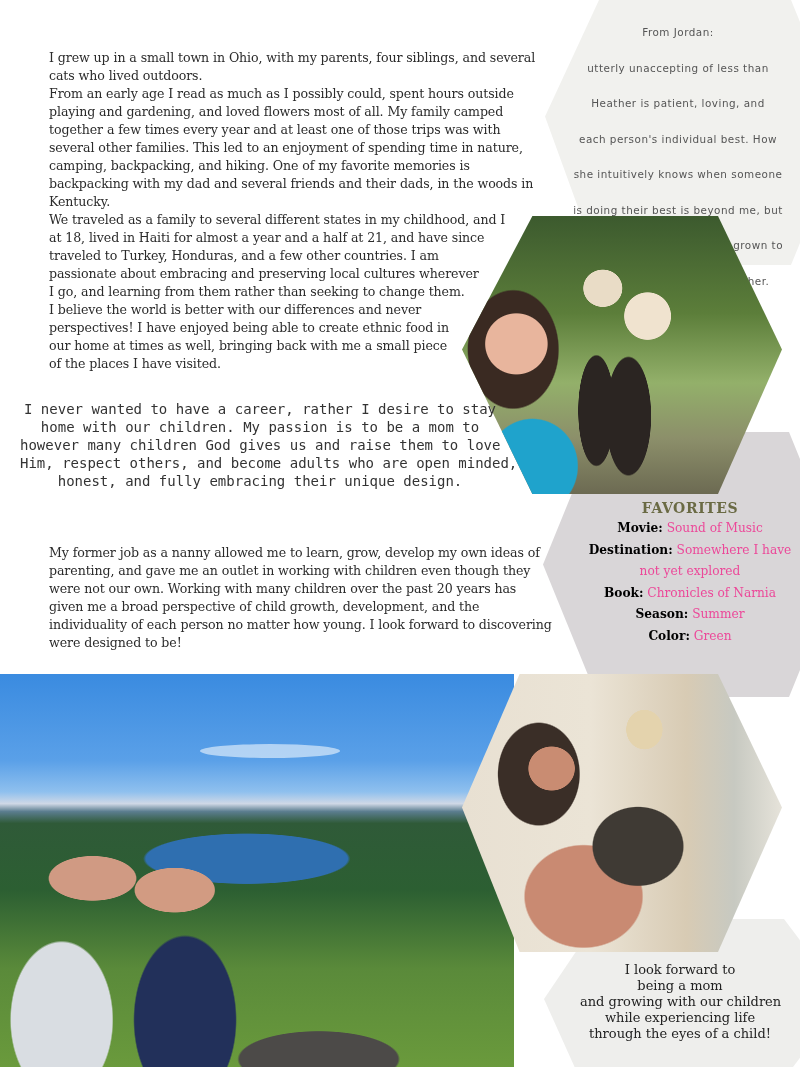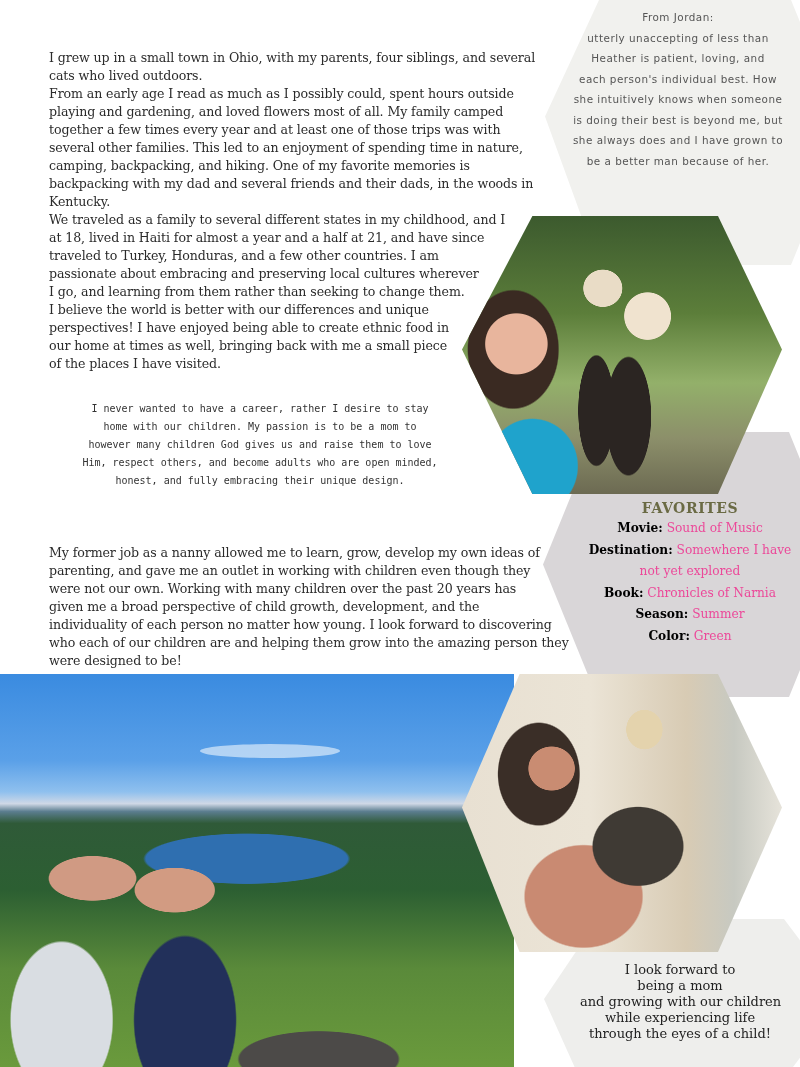--- a/index.html
+++ b/index.html
@@ -35,25 +35,25 @@
       clip-path: polygon(18% 0%, 80% 0%, 100% 50%, 80% 100%, 12% 100%, 0% 50%);
     }
     .jordan-quote {
       left: 568px; top: 7px; width: 220px;
       font-family: "DejaVu Sans", sans-serif;
       font-size: 10.4px; line-height: 20.5px;
       color: #555;
       text-align: center;
       letter-spacing: 0.5px;
     }
-    .jordan-quote div { white-space: nowrap; }
+    .jordan-quote div { white-space: nowrap; margin-top: 15px; }
     .handwritten {
       left: 20px; top: 400px; width: 480px;
       font-family: "DejaVu Sans Mono", monospace;
-      font-size: 10px; line-height: 18px;
+      font-size: 14px; line-height: 18px;
       color: #333;
       text-align: center;
     }
     .handwritten div { white-space: nowrap; }
     .favorites {
       left: 580px; top: 498px; width: 220px;
       text-align: center;
       font-family: "DejaVu Serif", serif;
       font-size: 12.2px; line-height: 21.6px;
       color: #7d7766;
@@ -135,21 +135,21 @@
     <div>camping, backpacking, and hiking. One of my favorite memories is</div>
     <div>backpacking with my dad and several friends and their dads, in the woods in</div>
     <div>Kentucky.</div>
   </div>
   <div>
     <div>We traveled as a family to several different states in my childhood, and I</div>
     <div>at 18, lived in Haiti for almost a year and a half at 21, and have since</div>
     <div>traveled to Turkey, Honduras, and a few other countries. I am</div>
     <div>passionate about embracing and preserving local cultures wherever</div>
     <div>I go, and learning from them rather than seeking to change them.</div>
-    <div>I believe the world is better with our differences and unique</div>
+    <div>I believe the world is better with our differences and never</div>
     <div>perspectives! I have enjoyed being able to create ethnic food in</div>
     <div>our home at times as well, bringing back with me a small piece</div>
     <div>of the places I have visited.</div>
   </div>
 </div>
 
 <div class="abs jordan-quote">
   <div>From Jordan:</div>
   <div>utterly unaccepting of less than</div>
   <div>Heather is patient, loving, and</div>
@@ -169,21 +169,20 @@
   <div>Him, respect others, and become adults who are open minded,</div>
   <div>honest, and fully embracing their unique design.</div>
 </div>
 
 <div class="abs body-text" style="left:33px; top:528px; width:560px;">
   <div>My former job as a nanny allowed me to learn, grow, develop my own ideas of</div>
   <div>parenting, and gave me an outlet in working with children even though they</div>
   <div>were not our own. Working with many children over the past 20 years has</div>
   <div>given me a broad perspective of child growth, development, and the</div>
   <div>individuality of each person no matter how young. I look forward to discovering</div>
-  <div>who each of our children are and helping them grow into the amazing person they</div>
   <div>were designed to be!</div>
 </div>
 
 <div class="abs favorites">
   <div class="fav-title">FAVORITES</div>
   <div><span class="fav-label">Movie:</span> <span class="fav-value">Sound of Music</span></div>
   <div><span class="fav-label">Destination:</span> <span class="fav-value">Somewhere I have</span></div>
   <div><span class="fav-value">not yet explored</span></div>
   <div><span class="fav-label">Book:</span> <span class="fav-value">Chronicles of Narnia</span></div>
   <div><span class="fav-label">Season:</span> <span class="fav-value">Summer</span></div>

